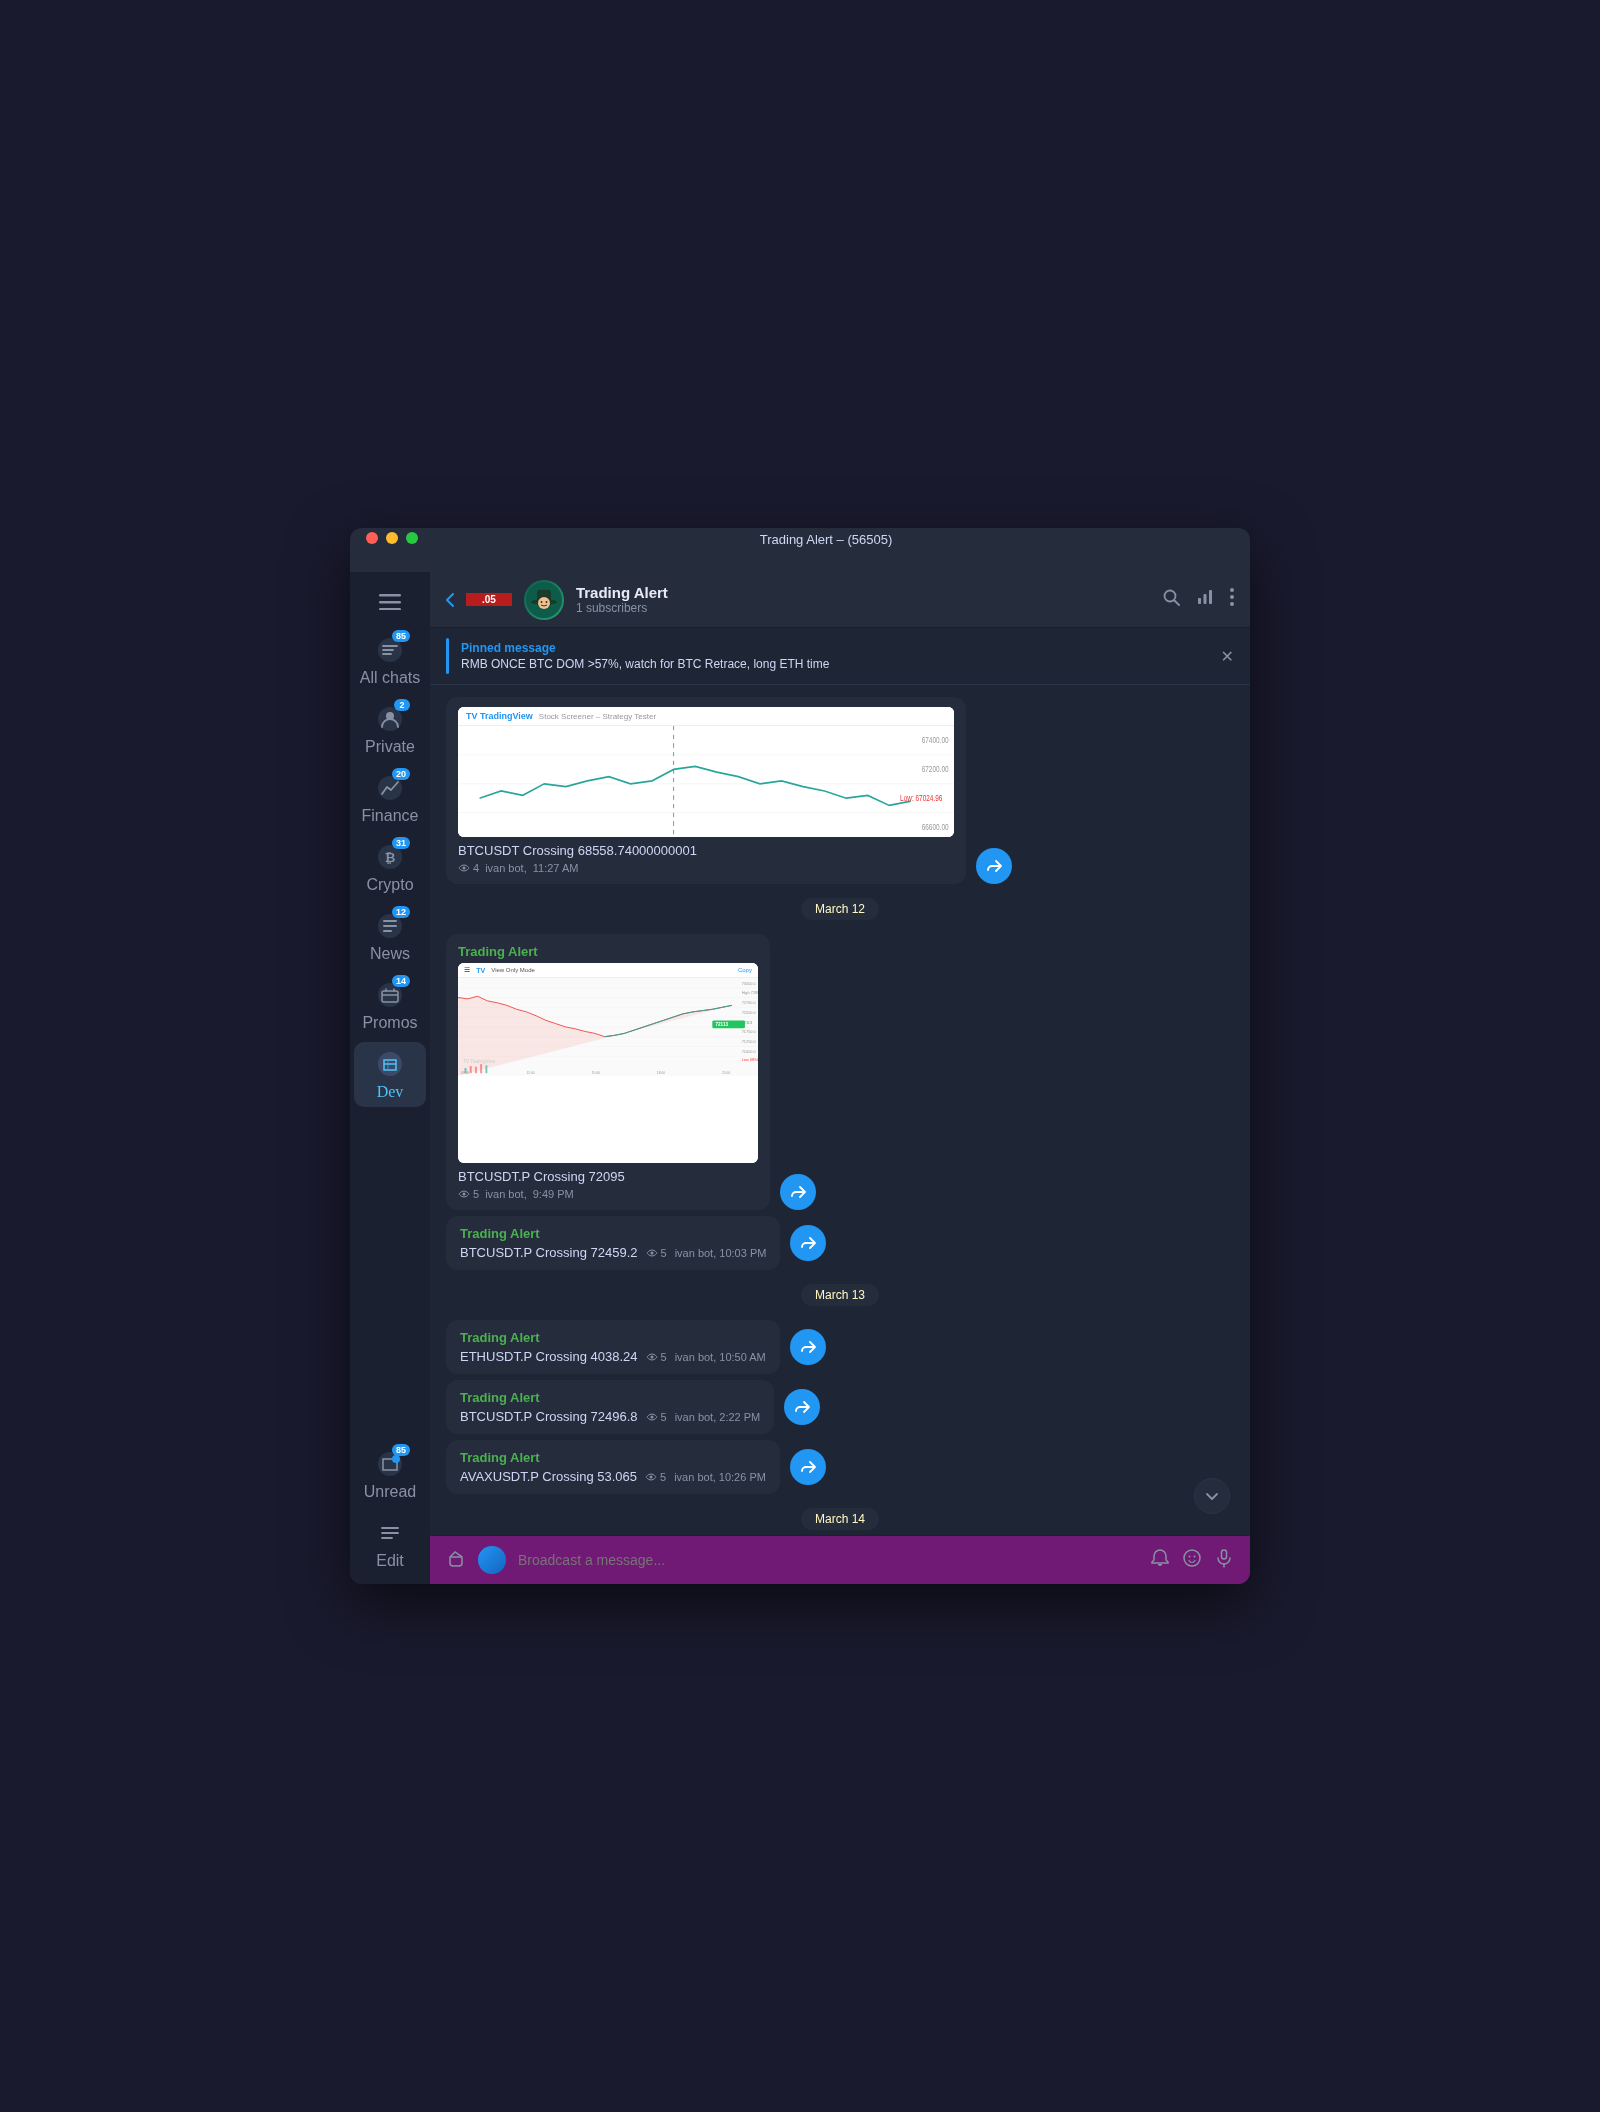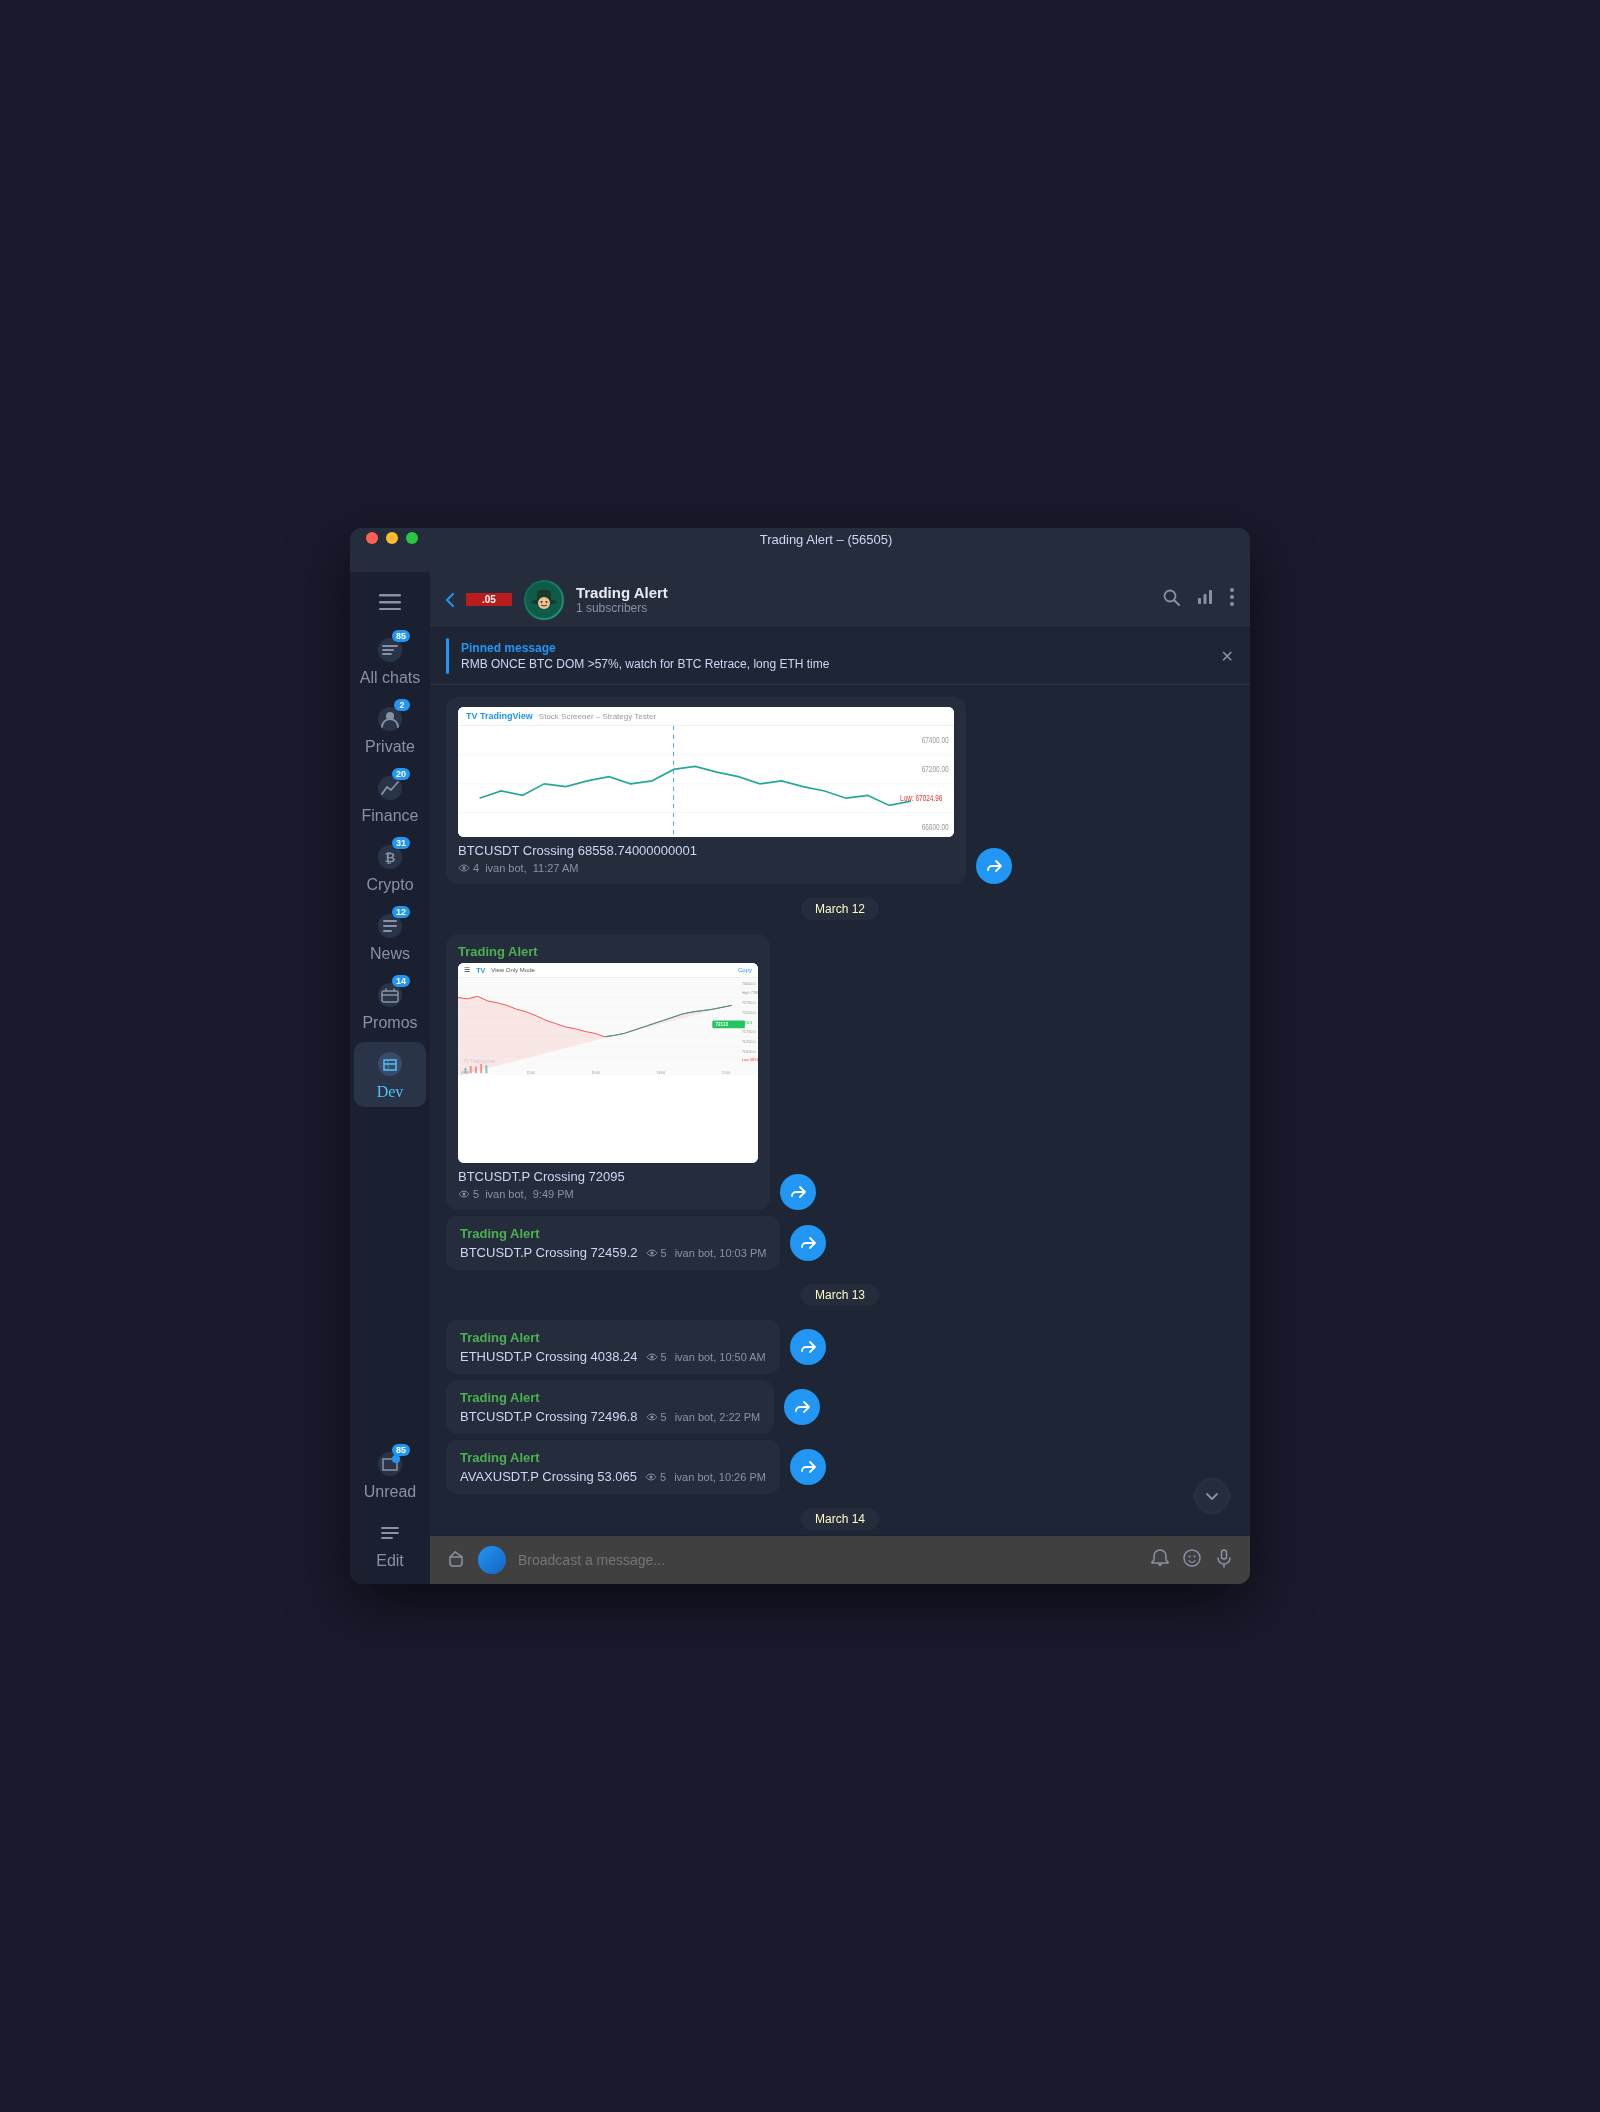--- a/index.html
+++ b/index.html
@@ -308,21 +308,21 @@
       background: #252d3d;
       border: 1px solid #2a3448;
       display: flex;
       align-items: center;
       justify-content: center;
       cursor: pointer;
       color: #8892a4;
     }
     
     .input-area {
-      background: #404040;
+      background: #701a75;
       padding: 10px 16px;
       display: flex;
       align-items: center;
       gap: 12px;
       flex-shrink: 0;
       border-top: 1px solid #1a2030;
       justify-content: flex-end;
     }
     .input-field {
       flex: 1;

